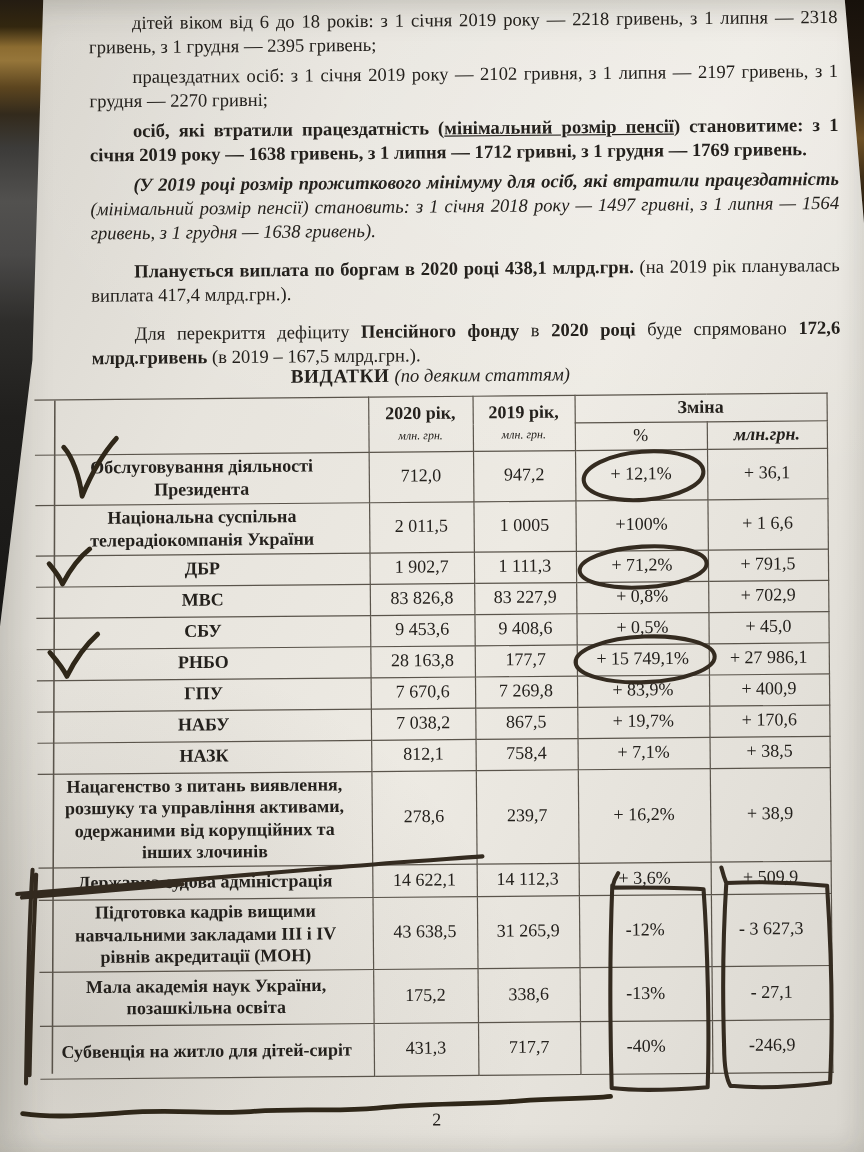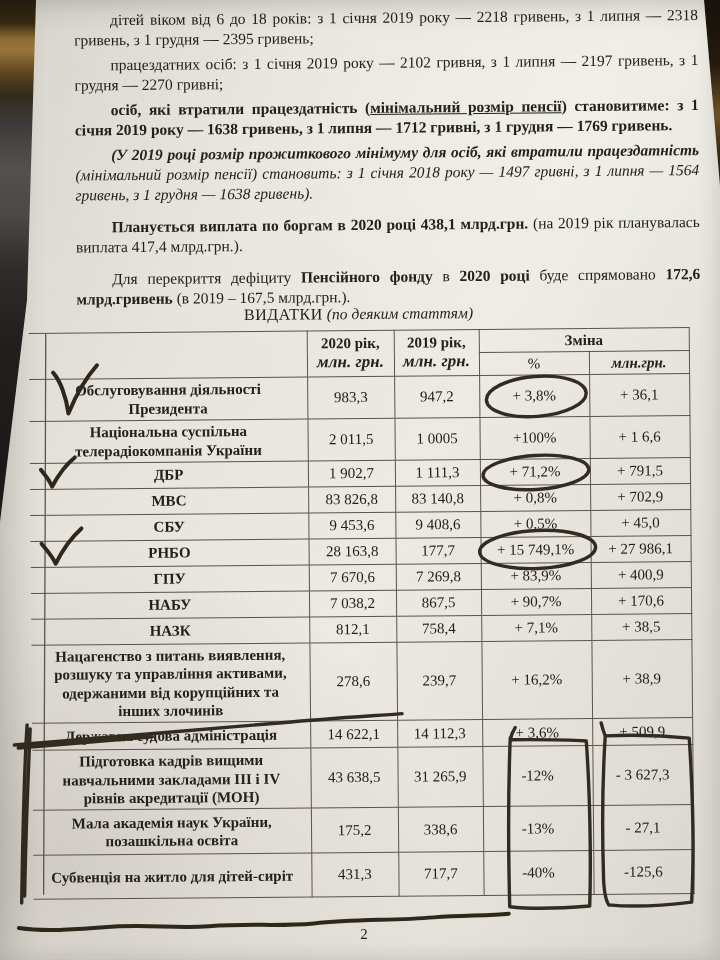--- a/index.html
+++ b/index.html
@@ -26,30 +26,30 @@
   .paras{position:absolute;top:8px;left:0;width:720px;box-sizing:border-box;
     padding:0 18px 0 78px;font-size:15.5px;line-height:20px;text-align:justify;}
   .paras p{margin:0 0 5px 0;text-indent:36px;}
   .paras p.gap{margin-top:12px;}
   .sb{font-weight:bold;}
   .si{font-style:italic;}
   .sbi{font-weight:bold;font-style:italic;}
   .sbu{font-weight:bold;text-decoration:underline;}
   
   .tbl-title{position:absolute;top:305px;left:30px;width:660px;text-align:center;font-size:16px;}
-  .tbl-title .tm{font-weight:normal;letter-spacing:0.5px;text-align:right;}
+  .tbl-title .tm{font-weight:bold;letter-spacing:0.5px;text-align:right;}
   .tbl-title .tn{font-style:italic;font-size:15.5px;}
   
   #budget-table{position:absolute;left:30px;top:330px;width:660px;border-collapse:collapse;
     table-layout:fixed;color:#24211d;}
   #budget-table th,#budget-table td{border:1px solid #5a544b;padding:1px 2px;}
   #budget-table th:first-child,#budget-table td:first-child{border-left:none;}
   #budget-table thead tr{height:23px;}
   #budget-table thead th{font-size:15px;font-weight:bold;text-align:center;vertical-align:middle;}
-  .unit{font-style:italic;font-weight:bold;font-size:17px;}
+  .unit{font-style:italic;font-weight:normal;font-size:10px;}
   #budget-table tbody tr{height:26px;}
   #budget-table tbody tr:nth-child(1),#budget-table tbody tr:nth-child(2){height:42px;}
   #budget-table tbody tr:nth-child(10){height:76px;}
   #budget-table tbody tr:nth-child(11){height:27px;}
   #budget-table tbody tr:nth-child(12){height:60px;}
   #budget-table tbody tr:nth-child(13){height:45px;}
   #budget-table tbody tr:nth-child(14){height:44px;}
   #budget-table tbody td{font-size:15px;text-align:center;vertical-align:middle;white-space:nowrap;}
   #budget-table td.c-name{font-weight:bold;line-height:1.22;white-space:normal;padding:2px 8px;}
   
@@ -106,43 +106,43 @@
             <th colspan="2">Зміна</th>
           </tr>
           <tr>
             <th style="font-weight:normal">%</th>
             <th class="unit">млн.грн.</th>
           </tr>
         </thead>
         <tbody>
             <tr>
               <td class="c-name">Обслуговування діяльності Президента</td>
-              <td>983,3</td>
+              <td>712,0</td>
               <td>947,2</td>
-              <td>+ 3,8%</td>
+              <td>+ 12,1%</td>
               <td>+ 36,1</td>
             </tr>
             <tr>
               <td class="c-name">Національна суспільна телерадіокомпанія України</td>
               <td>2 011,5</td>
               <td>1 0005</td>
               <td>+100%</td>
               <td>+ 1 6,6</td>
             </tr>
             <tr>
               <td class="c-name">ДБР</td>
               <td>1 902,7</td>
               <td>1 111,3</td>
               <td>+ 71,2%</td>
               <td>+ 791,5</td>
             </tr>
             <tr>
               <td class="c-name">МВС</td>
               <td>83 826,8</td>
-              <td>83 140,8</td>
+              <td>83 227,9</td>
               <td>+ 0,8%</td>
               <td>+ 702,9</td>
             </tr>
             <tr>
               <td class="c-name">СБУ</td>
               <td>9 453,6</td>
               <td>9 408,6</td>
               <td>+ 0,5%</td>
               <td>+ 45,0</td>
             </tr>
@@ -157,21 +157,21 @@
               <td class="c-name">ГПУ</td>
               <td>7 670,6</td>
               <td>7 269,8</td>
               <td>+ 83,9%</td>
               <td>+ 400,9</td>
             </tr>
             <tr>
               <td class="c-name">НАБУ</td>
               <td>7 038,2</td>
               <td>867,5</td>
-              <td>+ 90,7%</td>
+              <td>+ 19,7%</td>
               <td>+ 170,6</td>
             </tr>
             <tr>
               <td class="c-name">НАЗК</td>
               <td>812,1</td>
               <td>758,4</td>
               <td>+ 7,1%</td>
               <td>+ 38,5</td>
             </tr>
             <tr>
@@ -200,21 +200,21 @@
               <td>175,2</td>
               <td>338,6</td>
               <td>-13%</td>
               <td>- 27,1</td>
             </tr>
             <tr>
               <td class="c-name">Субвенція на житло для дітей-сиріт</td>
               <td>431,3</td>
               <td>717,7</td>
               <td>-40%</td>
-              <td>-125,6</td>
+              <td>-246,9</td>
             </tr>
           </tbody>
       </table>
 
       <div class="page-num">2</div>
 
       <svg class="marks" width="720" height="960" viewBox="0 0 720 960">
         <path class="pline" d="M47 331 C45 520 42 740 40 892"></path>
 
         <path class="pen-thick" d="M54 370 C61 378 67 394 69 411 C77 392 88 374 98 363"></path>

